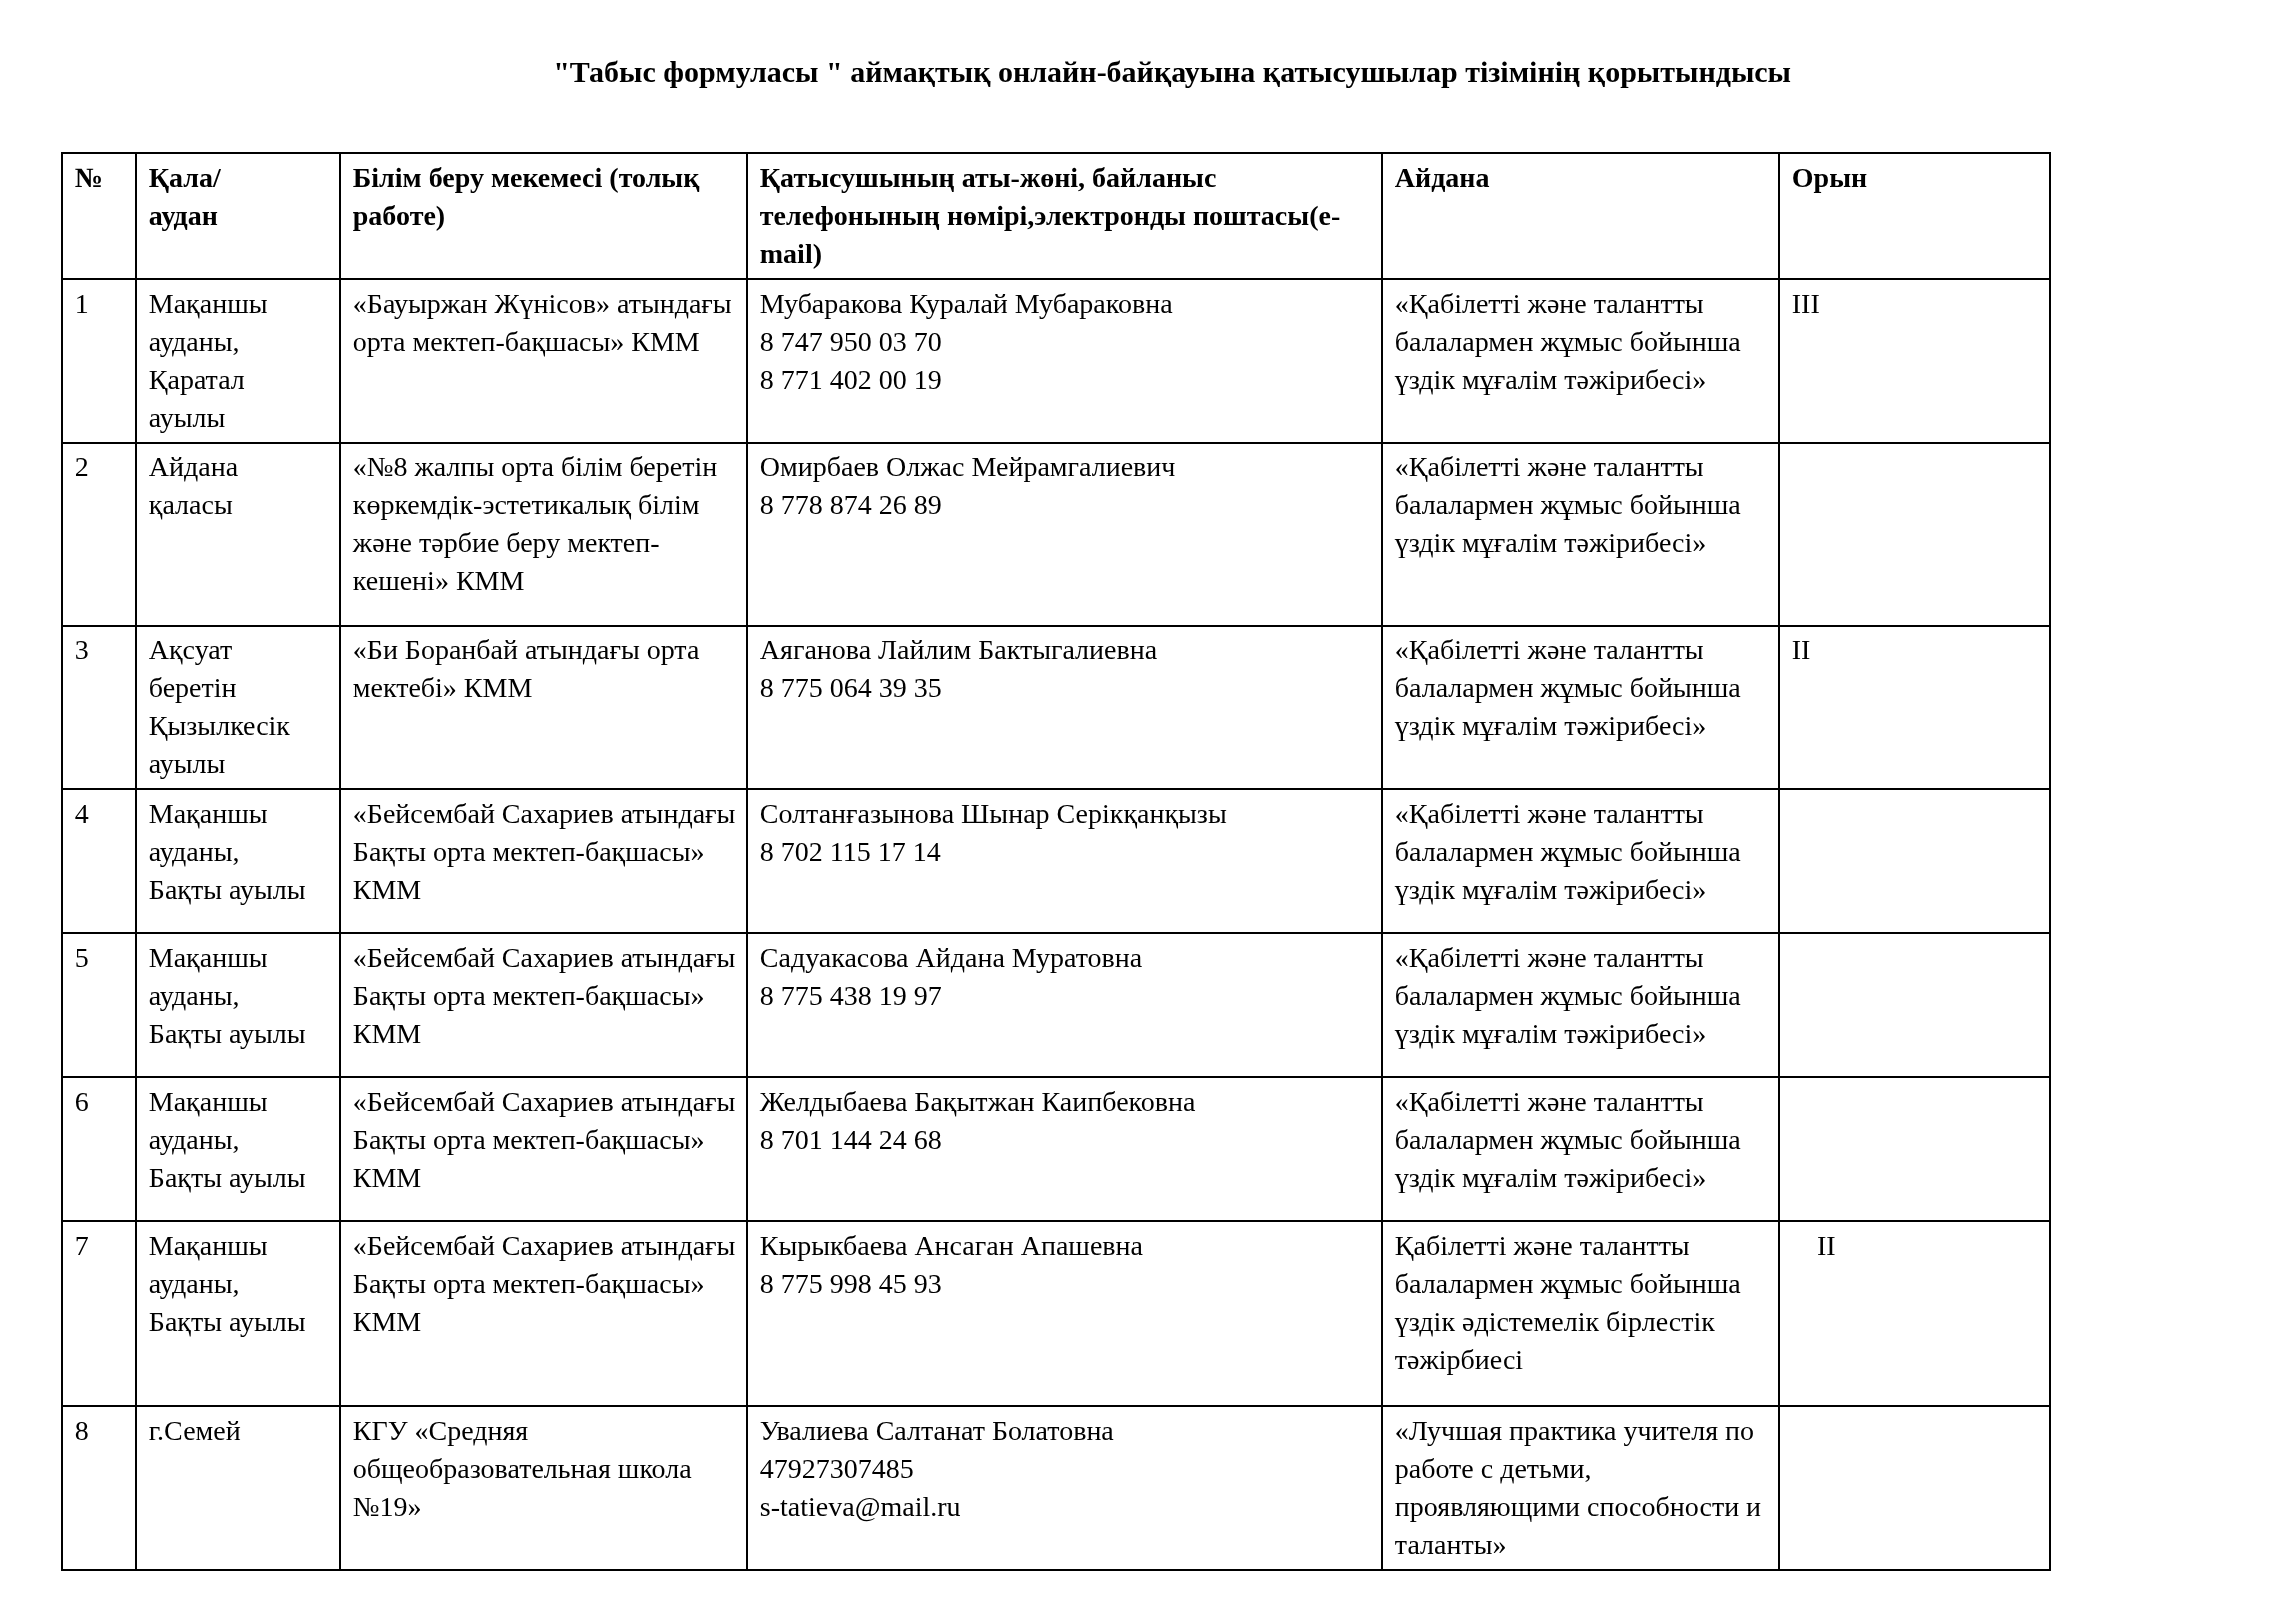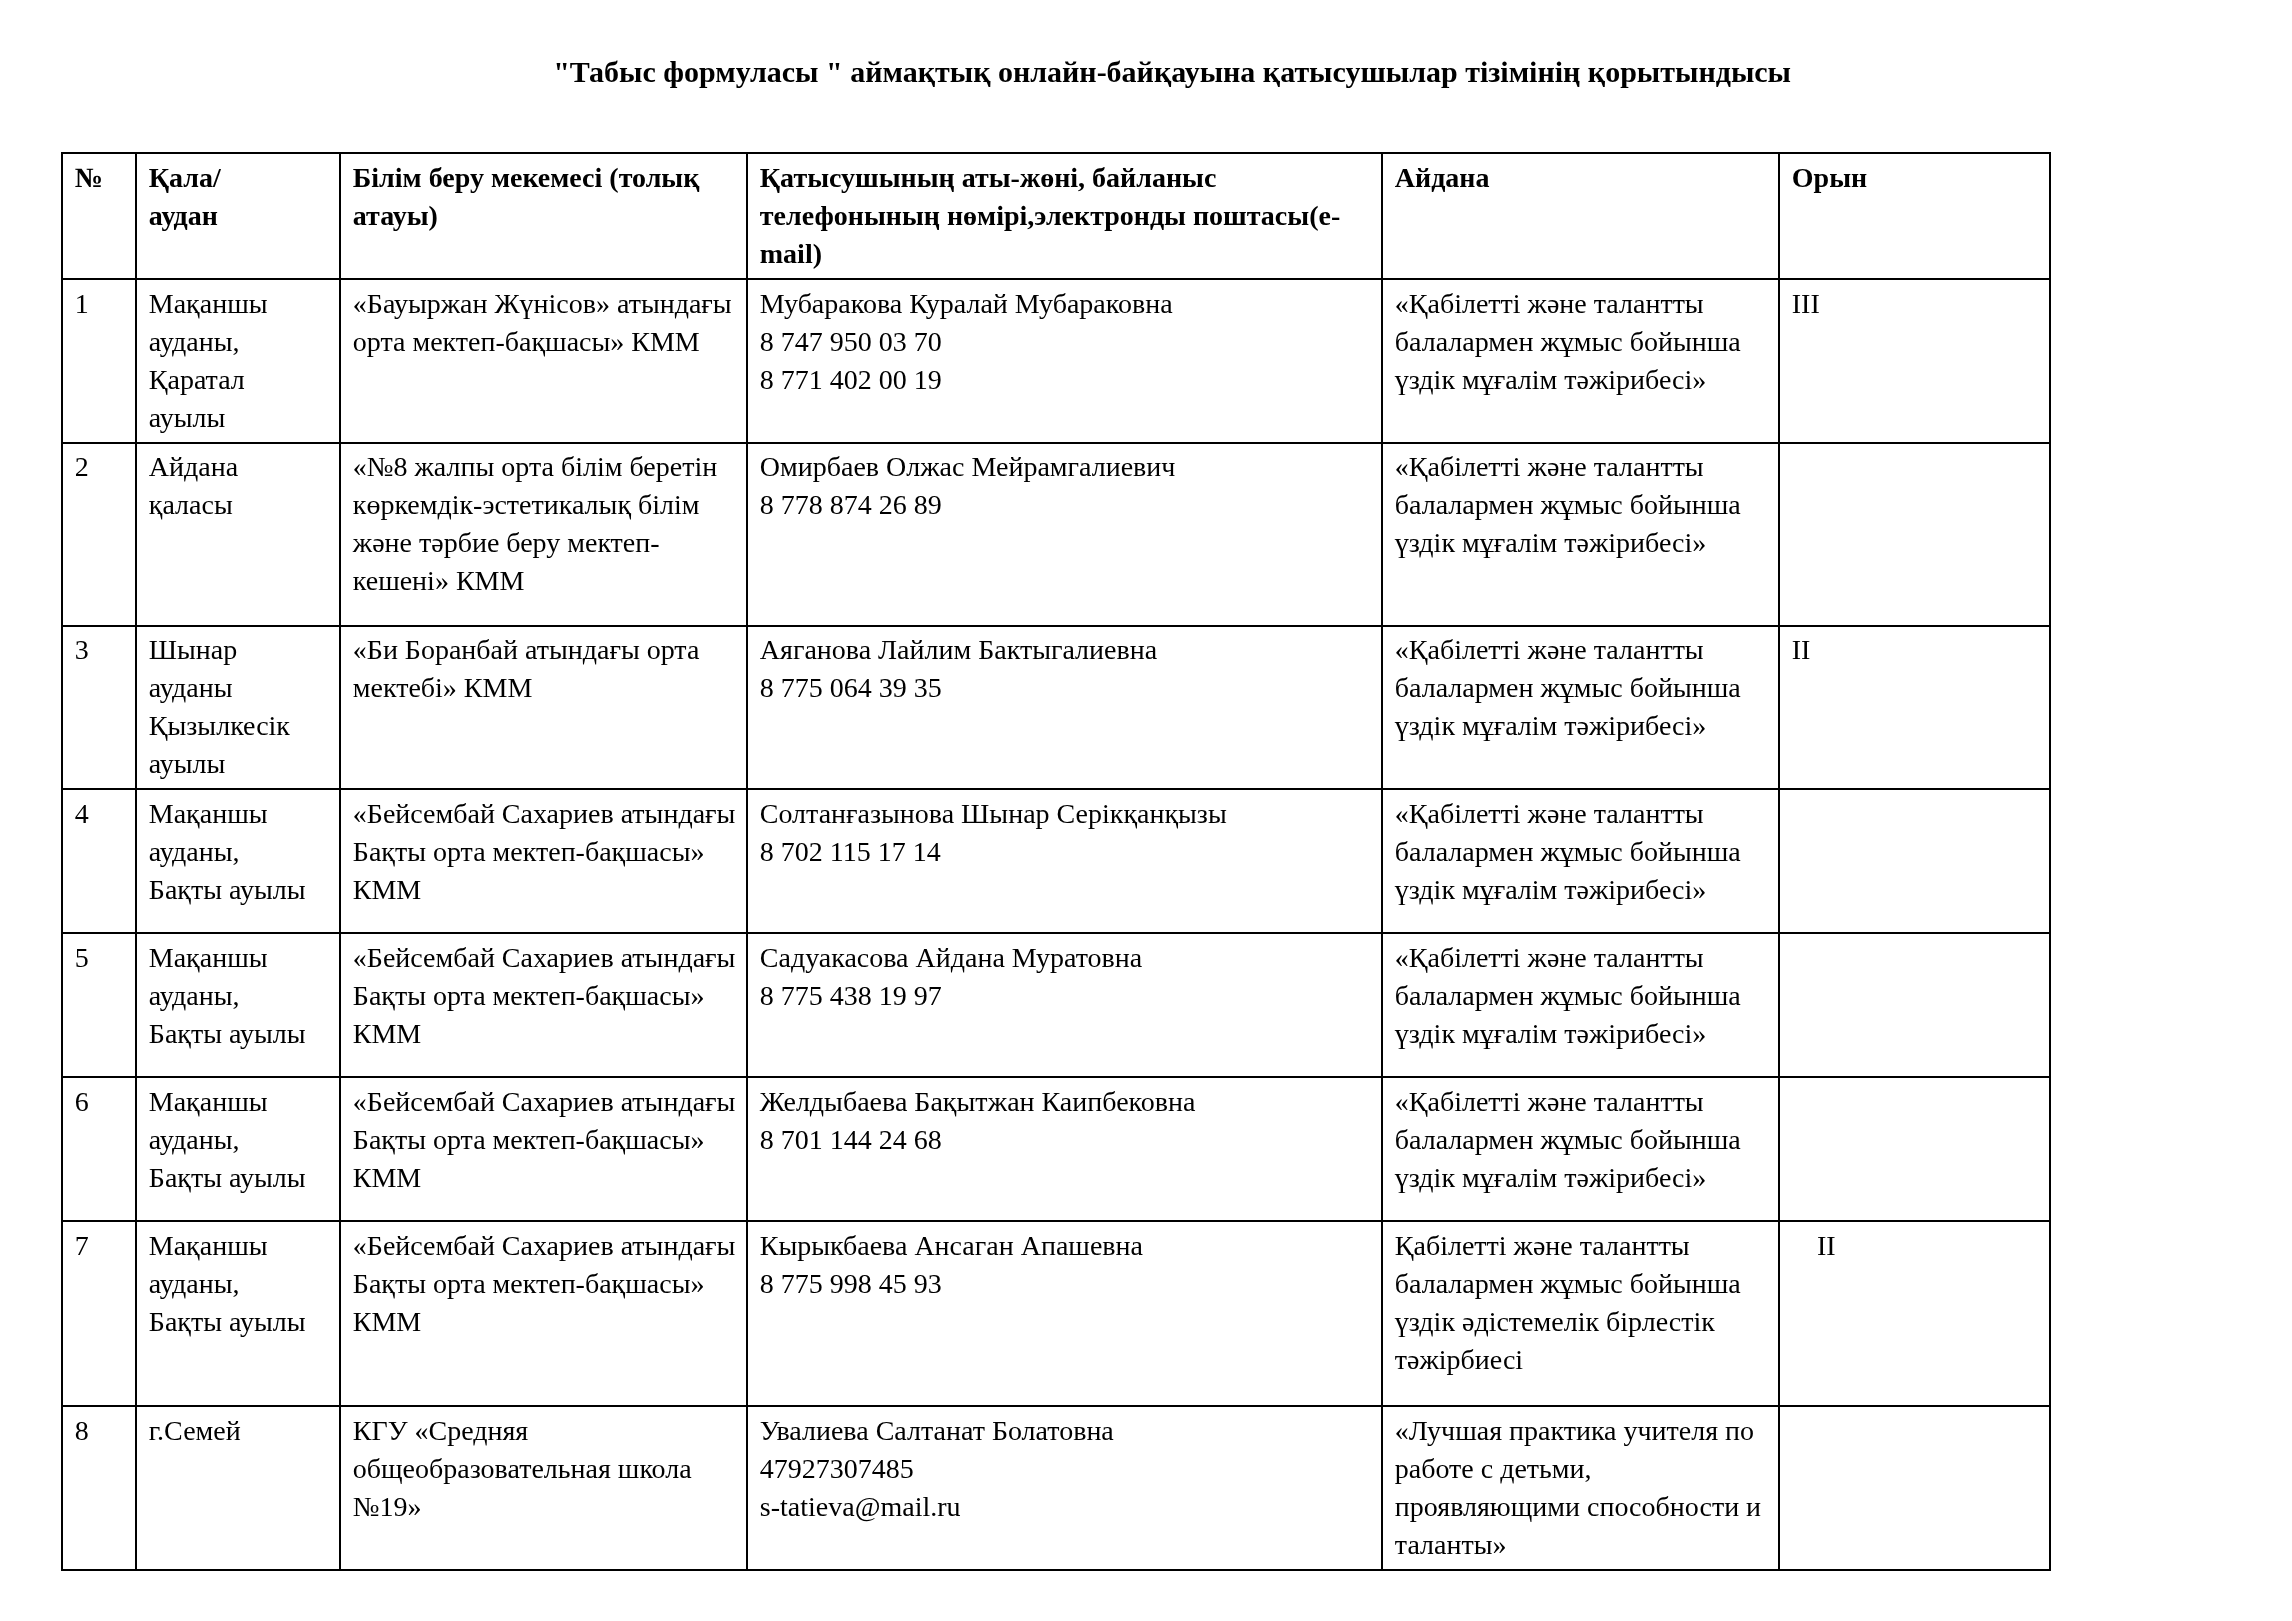--- a/index.html
+++ b/index.html
@@ -67,21 +67,21 @@
     <col style="width:204px">
     <col style="width:407px">
     <col style="width:635px">
     <col style="width:397px">
     <col style="width:271px">
   </colgroup>
   <thead>
     <tr>
       <th class="col-num">№</th>
       <th class="col-location">Қала/аудан</th>
-      <th class="col-institution">Білім беру мекемесі (толық атауы)</th>
+      <th class="col-institution">Білім беру мекемесі (толық работе)</th>
       <th class="col-participant">Қатысушының аты-жөні, байланыс телефонының нөмірі,электронды поштасы(e-mail)</th>
       <th class="col-direction">Айдана</th>
       <th class="col-place">Орын</th>
     </tr>
   </thead>
   <tbody>
       <tr>
         <td class="col-num">1</td>
         <td class="col-location">Мақаншы ауданы, Қаратал ауылы</td>
         <td class="col-institution">«Бауыржан Жүнісов» атындағы орта мектеп-бақшасы» КММ</td>
@@ -99,21 +99,21 @@
         <td class="col-institution">«№8 жалпы орта білім беретін көркемдік-эстетикалық білім  және тәрбие беру мектеп-кешені» КММ</td>
         <td class="col-participant">
           <div>Омирбаев Олжас Мейрамгалиевич</div>
           <div>8 778 874 26 89</div>
         </td>
         <td class="col-direction">«Қабілетті және талантты балалармен жұмыс бойынша үздік мұғалім тәжірибесі»</td>
         <td class="col-place"></td>
       </tr>
       <tr>
         <td class="col-num">3</td>
-        <td class="col-location">Шынар ауданы Қызылкесік ауылы</td>
+        <td class="col-location">Ақсуат беретін Қызылкесік ауылы</td>
         <td class="col-institution">«Би Боранбай атындағы орта мектебі» КММ</td>
         <td class="col-participant">
           <div>Аяганова Лайлим Бактыгалиевна</div>
           <div>8 775 064 39 35</div>
         </td>
         <td class="col-direction">«Қабілетті және талантты балалармен жұмыс бойынша үздік мұғалім тәжірибесі»</td>
         <td class="col-place">II</td>
       </tr>
       <tr>
         <td class="col-num">4</td>

